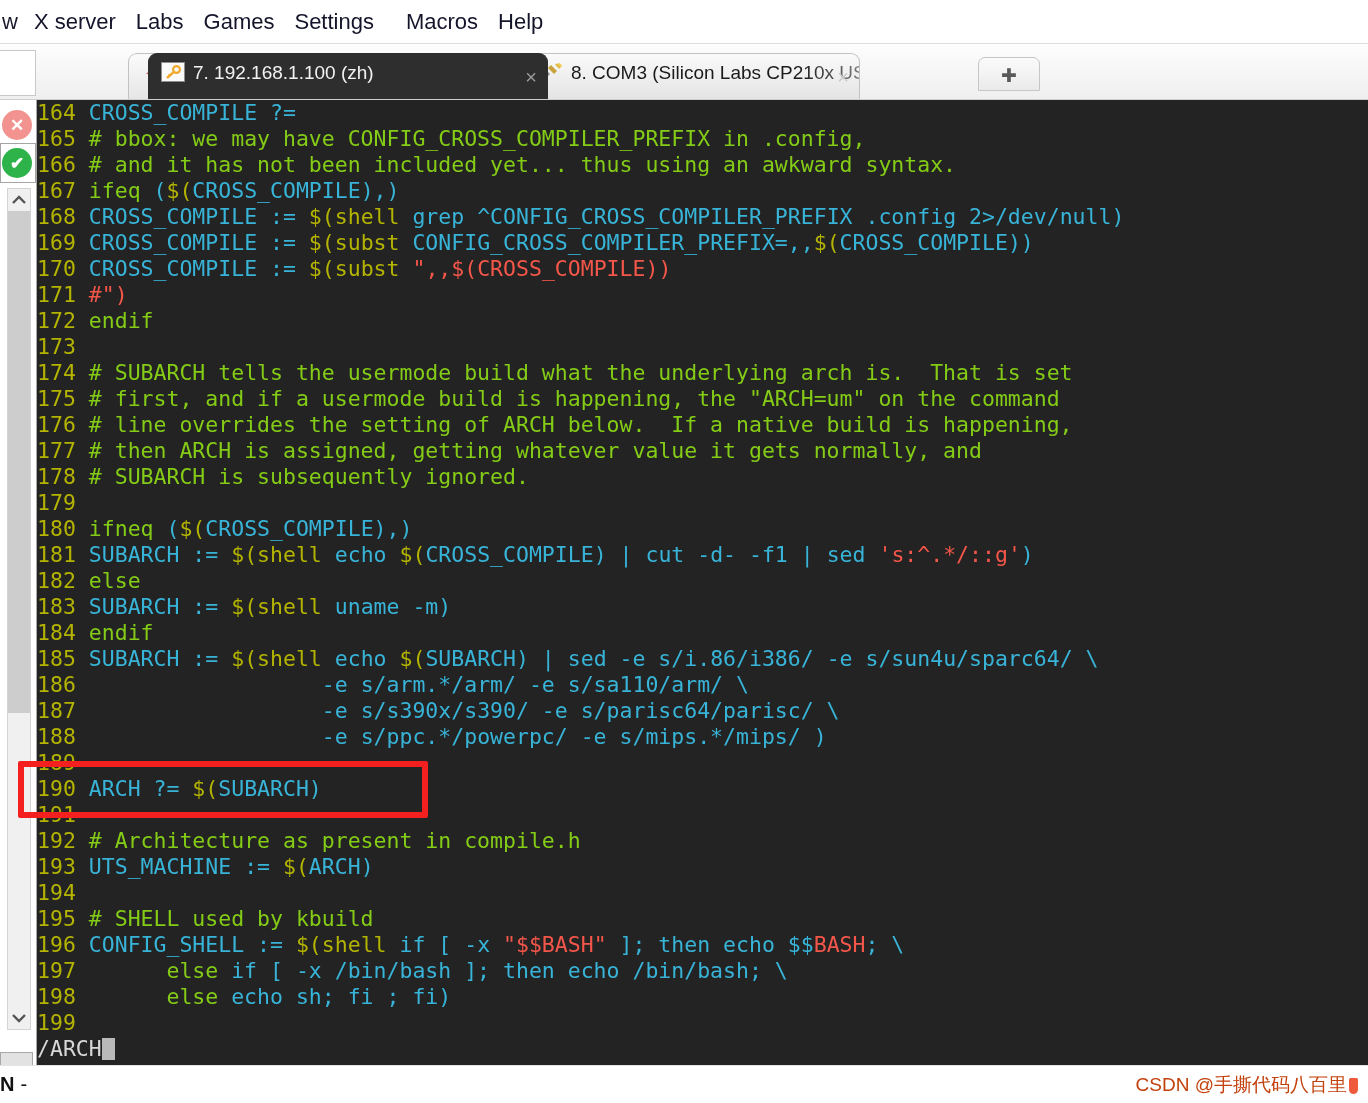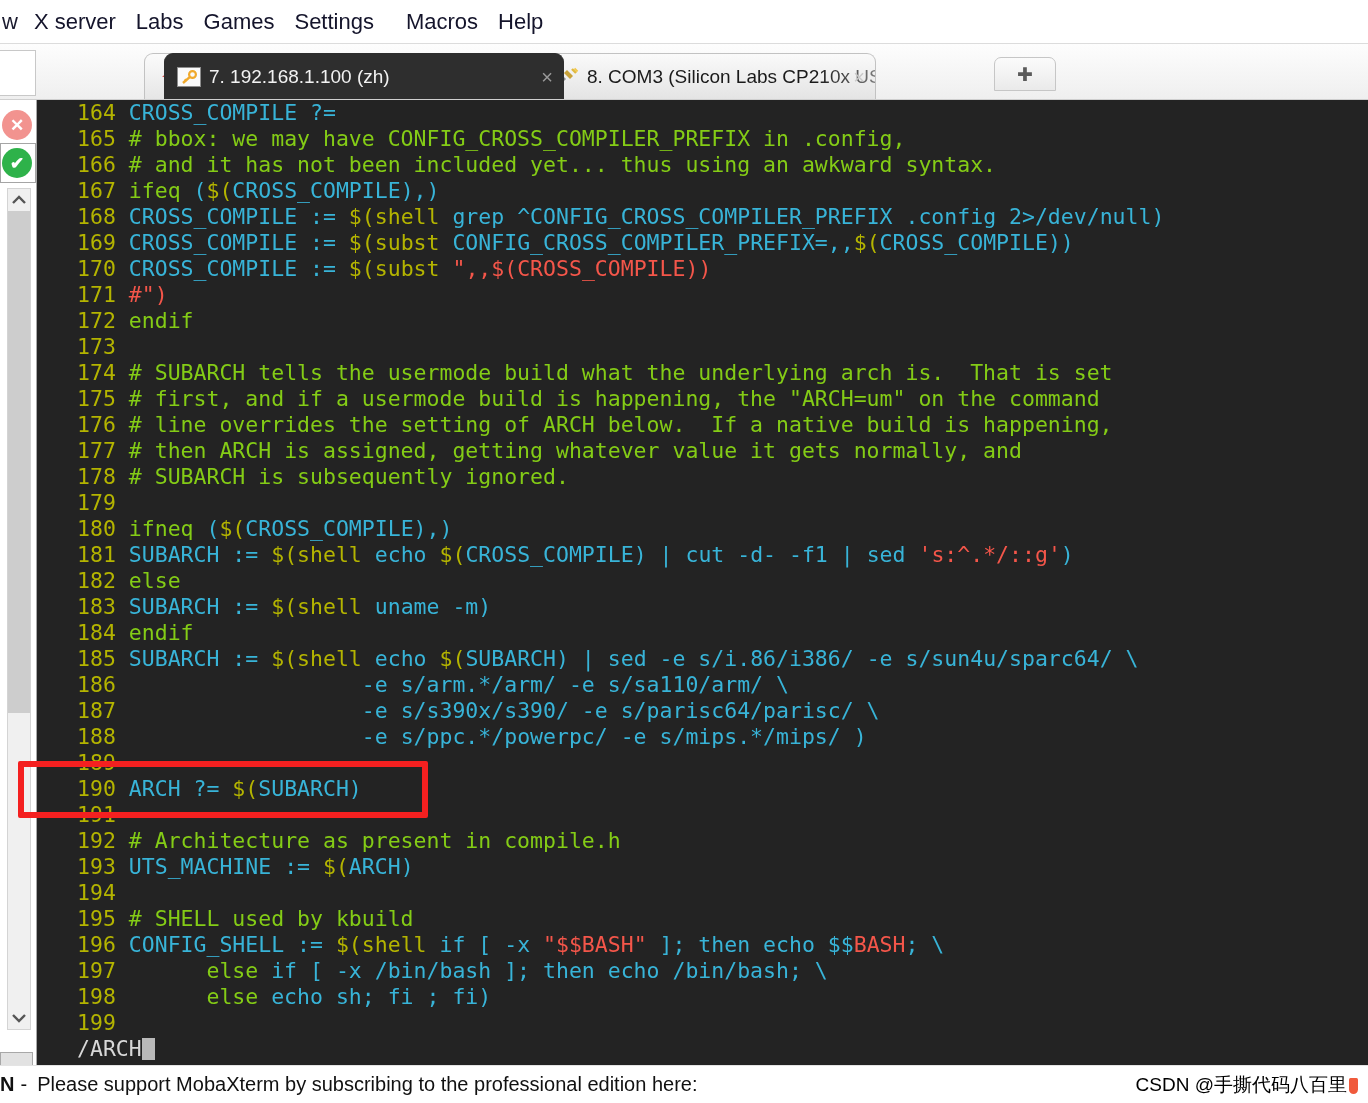--- a/index.html
+++ b/index.html
@@ -48,28 +48,27 @@
     position: absolute; left: 0px; top: 6px;
     width: 36px; height: 46px;
     background: #ffffff;
     border: 1px solid #c8c8c8;
     border-left: none;
   }
   .tab {
     position: absolute;
     bottom: 0;
     height: 46px;
-    display: flex; align-items: center;
-    padding: 16px 12px;
+    display: flex; align-items: flex-start;
+    padding: 8px 12px;
     border-top-left-radius: 9px;
     border-top-right-radius: 9px;
     font-size: 18px;
     white-space: nowrap;
     overflow: hidden;
-    margin-left: 16px;
   }
   .tab-home {
     left: 128px; width: 58px;
     background: linear-gradient(#fbfbfb, #e6e6e6);
     border: 1px solid #c2c2c2; border-bottom: none;
     justify-content: center;
   }
   .tab-active {
     left: 148px; width: 400px;
     background: #2e2e2e;
@@ -186,21 +185,20 @@
     overflow: hidden;
   }
   .term-lines {
     position: absolute; left: 0; top: 0;
     padding: 0;
     font-family: "DejaVu Sans Mono", "Liberation Mono", monospace;
     font-size: 21.5px;
     line-height: 26px;
     letter-spacing: 0px;
     white-space: pre;
-    margin-left: 40px;
   }
   .ln {
     height: 26px;
     display: block;
     white-space: pre;
   }
   .num { color: #b4b400; }
   .c-cy  { color: #38b4d8; }   
   .c-cmt { color: #84cc16; }   
   .c-kw  { color: #84cc16; }   
@@ -235,21 +233,21 @@
     font-size: 20px; color: #111111;
     border-top: 1px solid #e4e4e4;
   }
   .status-clip { padding-left: 0px; font-weight: bold; }
   .status-dash { padding: 0 10px 0 6px; }
   .status-text { }
   .status-link { color: #1457d6; padding-left: 8px; }
   .watermark {
     position: absolute; right: 10px; top: 50%;
     transform: translateY(-50%);
-    font-size: 19px; color: #000000;
+    font-size: 19px; color: #c2410c;
     white-space: nowrap;
   }
   .wm-mark {
     display: inline-block; width: 9px; height: 16px;
     background: #f05a3c; border-radius: 2px 2px 6px 6px;
     vertical-align: -3px; margin-left: 2px;
   }
 </style>
 </head>
 <body>
@@ -334,17 +332,16 @@
 
   <div class="terminal-wrap">
     <div class="term-lines" id="term-lines"><span class="ln"><span class="num">164</span> <span class="c-cy">CROSS_COMPILE ?=</span></span><span class="ln"><span class="num">165</span> <span class="c-cmt"># bbox: we may have CONFIG_CROSS_COMPILER_PREFIX in .config,</span></span><span class="ln"><span class="num">166</span> <span class="c-cmt"># and it has not been included yet... thus using an awkward syntax.</span></span><span class="ln"><span class="num">167</span> <span class="c-kw">ifeq</span><span class="c-cy"> (</span><span class="c-fn">$(</span><span class="c-cy">CROSS_COMPILE</span><span class="c-cy">),)</span></span><span class="ln"><span class="num">168</span> <span class="c-cy">CROSS_COMPILE := </span><span class="c-fn">$(</span><span class="c-fn">shell</span><span class="c-cy"> grep ^CONFIG_CROSS_COMPILER_PREFIX .config 2&gt;/dev/null)</span></span><span class="ln"><span class="num">169</span> <span class="c-cy">CROSS_COMPILE := </span><span class="c-fn">$(</span><span class="c-fn">subst</span><span class="c-cy"> CONFIG_CROSS_COMPILER_PREFIX=,,</span><span class="c-fn">$(</span><span class="c-cy">CROSS_COMPILE</span><span class="c-cy">))</span></span><span class="ln"><span class="num">170</span> <span class="c-cy">CROSS_COMPILE := </span><span class="c-fn">$(</span><span class="c-fn">subst</span><span class="c-cy"> </span><span class="c-str">",,$(CROSS_COMPILE))</span></span><span class="ln"><span class="num">171</span> <span class="c-str">#")</span></span><span class="ln"><span class="num">172</span> <span class="c-kw">endif</span></span><span class="ln"><span class="num">173</span> </span><span class="ln"><span class="num">174</span> <span class="c-cmt"># SUBARCH tells the usermode build what the underlying arch is.  That is set</span></span><span class="ln"><span class="num">175</span> <span class="c-cmt"># first, and if a usermode build is happening, the "ARCH=um" on the command</span></span><span class="ln"><span class="num">176</span> <span class="c-cmt"># line overrides the setting of ARCH below.  If a native build is happening,</span></span><span class="ln"><span class="num">177</span> <span class="c-cmt"># then ARCH is assigned, getting whatever value it gets normally, and</span></span><span class="ln"><span class="num">178</span> <span class="c-cmt"># SUBARCH is subsequently ignored.</span></span><span class="ln"><span class="num">179</span> </span><span class="ln"><span class="num">180</span> <span class="c-kw">ifneq</span><span class="c-cy"> (</span><span class="c-fn">$(</span><span class="c-cy">CROSS_COMPILE</span><span class="c-cy">),)</span></span><span class="ln"><span class="num">181</span> <span class="c-cy">SUBARCH := </span><span class="c-fn">$(</span><span class="c-fn">shell</span><span class="c-cy"> echo </span><span class="c-fn">$(</span><span class="c-cy">CROSS_COMPILE</span><span class="c-cy">) | cut -d- -f1 | sed </span><span class="c-str">'s:^.*/::g'</span><span class="c-cy">)</span></span><span class="ln"><span class="num">182</span> <span class="c-kw">else</span></span><span class="ln"><span class="num">183</span> <span class="c-cy">SUBARCH := </span><span class="c-fn">$(</span><span class="c-fn">shell</span><span class="c-cy"> uname -m)</span></span><span class="ln"><span class="num">184</span> <span class="c-kw">endif</span></span><span class="ln"><span class="num">185</span> <span class="c-cy">SUBARCH := </span><span class="c-fn">$(</span><span class="c-fn">shell</span><span class="c-cy"> echo </span><span class="c-fn">$(</span><span class="c-cy">SUBARCH</span><span class="c-cy">) | sed -e s/i.86/i386/ -e s/sun4u/sparc64/ \</span></span><span class="ln"><span class="num">186</span>                   <span class="c-cy">-e s/arm.*/arm/ -e s/sa110/arm/ \</span></span><span class="ln"><span class="num">187</span>                   <span class="c-cy">-e s/s390x/s390/ -e s/parisc64/parisc/ \</span></span><span class="ln"><span class="num">188</span>                   <span class="c-cy">-e s/ppc.*/powerpc/ -e s/mips.*/mips/ )</span></span><span class="ln"><span class="num">189</span> </span><span class="ln"><span class="num">190</span> <span class="c-cy">ARCH ?= </span><span class="c-fn">$(</span><span class="c-cy">SUBARCH</span><span class="c-cy">)</span></span><span class="ln"><span class="num">191</span> </span><span class="ln"><span class="num">192</span> <span class="c-cmt"># Architecture as present in compile.h</span></span><span class="ln"><span class="num">193</span> <span class="c-cy">UTS_MACHINE := </span><span class="c-fn">$(</span><span class="c-cy">ARCH</span><span class="c-cy">)</span></span><span class="ln"><span class="num">194</span> </span><span class="ln"><span class="num">195</span> <span class="c-cmt"># SHELL used by kbuild</span></span><span class="ln"><span class="num">196</span> <span class="c-cy">CONFIG_SHELL := </span><span class="c-fn">$(</span><span class="c-fn">shell</span><span class="c-cy"> if [ -x </span><span class="c-str">"$$BASH"</span><span class="c-cy"> ]; then echo </span><span class="c-cy">$$</span><span class="c-str">BASH</span><span class="c-cy">; \</span></span><span class="ln"><span class="num">197</span>       <span class="c-kw">else</span><span class="c-cy"> if [ -x /bin/bash ]; then echo /bin/bash; \</span></span><span class="ln"><span class="num">198</span>       <span class="c-kw">else</span><span class="c-cy"> echo sh; fi ; fi)</span></span><span class="ln"><span class="num">199</span> </span><span class="ln"><span class="c-pl" style="color:#d8d8d8">/ARCH</span><span class="cursor-block"></span></span></div>
   </div>
 
   <div class="redbox"></div>
 
   <div class="statusbar">
     <span class="status-clip">N</span>
     <span class="status-dash">-</span>
-    <span class="status-text">Please support MobaXterm by subscribing to the professional edition here:</span>
     <span class="watermark"><span>CSDN @手撕代码八百里</span><span class="wm-mark"></span></span>
   </div>
 
 </div>
 
 </body></html>

